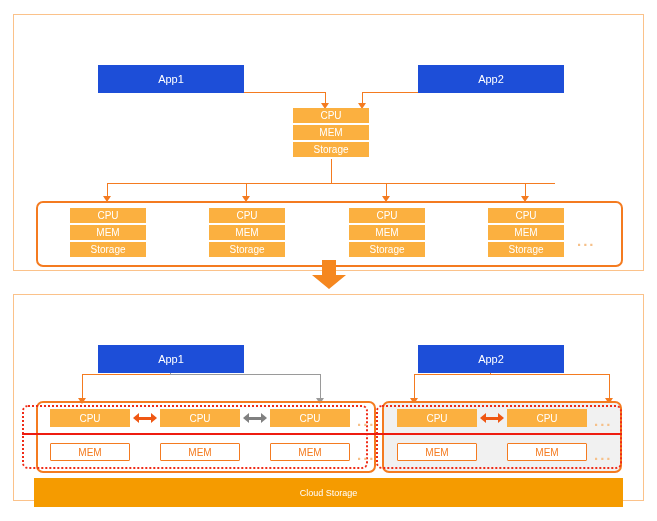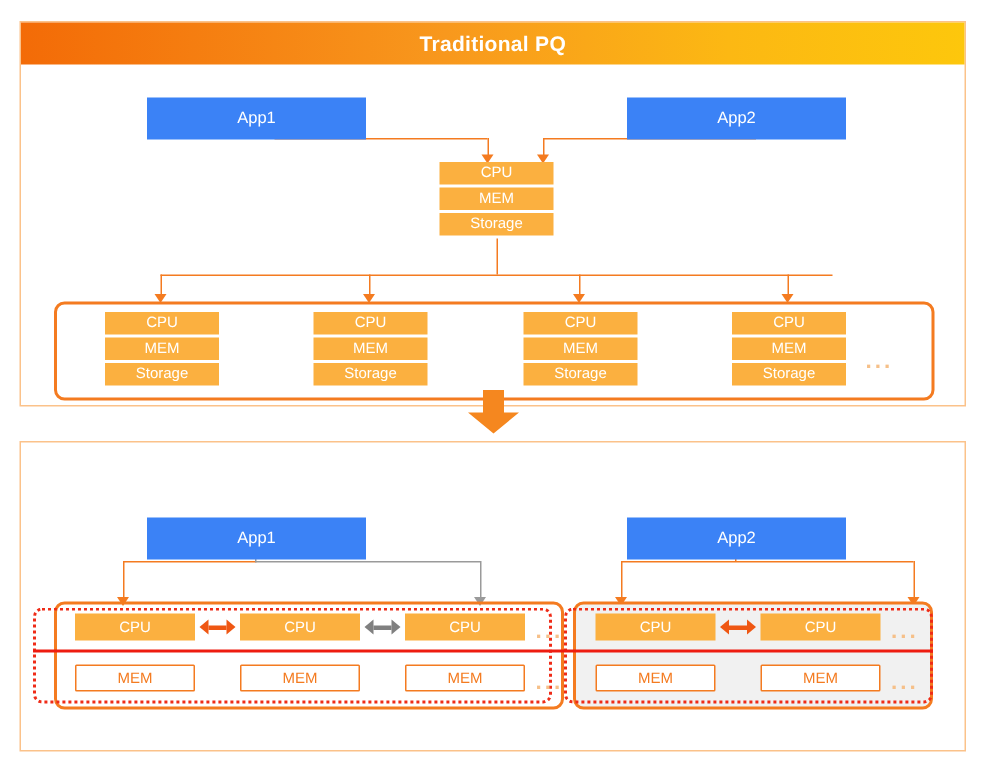--- a/index.html
+++ b/index.html
@@ -13,21 +13,21 @@
 
   
   .panel{position:absolute;box-sizing:border-box;background:#fff;border:1px solid #fbc28a;}
   .panel-head{position:absolute;left:0;top:0;height:28px;width:100%;
     background:linear-gradient(90deg,#f36b07 0%,#f8981d 45%,#fcb813 75%,#fdc70c 100%);
     color:#ffffff;font-size:14px;font-weight:bold;text-align:center;line-height:28px;
     letter-spacing:.2px;}
   .panel-body{position:absolute;left:0;top:28px;right:0;bottom:0;}
 
   
-  .app-box{position:absolute;background:#3b82f6;color:#ffffff;font-size:11px;
+  .app-box{position:absolute;background:#1d4ed8;color:#ffffff;font-size:11px;
     display:flex;align-items:center;justify-content:center;box-sizing:border-box;}
 
   
   .stack{position:absolute;display:flex;flex-direction:column;gap:2px;}
   .stack .cell{background:#fbb040;color:#ffffff;font-size:10px;height:15px;
     display:flex;align-items:center;justify-content:center;box-sizing:border-box;}
 
   
   .group-frame{position:absolute;box-sizing:border-box;border:2px solid #f47b20;
     border-radius:7px;background:transparent;}
@@ -78,21 +78,20 @@
   .dbl.gray .bar{background:#808080;}
   .dbl.gray .hd.l{border-right-color:#808080;}
   .dbl.gray .hd.r{border-left-color:#808080;}
 </style>
 </head>
 <body>
 
 <div id="stage">
 
   <div class="panel" style="left:13px;top:14px;width:631px;height:257px;">
-    <div class="panel-head">Traditional PQ</div>
 
     <div class="panel-body">
 
       <div class="ln v" style="left:169px;top:28px;height:21px;"></div>
       <div class="ln h" style="left:169px;top:49px;width:142px;"></div>
       <div class="ln v" style="left:311px;top:49px;height:13px;"></div>
       <div class="arrow-dn" style="left:307px;top:60px;"></div>
 
       <div class="ln v" style="left:489px;top:28px;height:21px;"></div>
       <div class="ln h" style="left:348px;top:49px;width:142px;"></div>
@@ -240,16 +239,19 @@
       <div class="mem-box" style="left:383px;top:120px;width:80px;height:18px;">
         <span>MEM</span>
       </div>
       <div class="mem-box" style="left:493px;top:120px;width:80px;height:18px;">
         <span>MEM</span>
       </div>
       <div class="dots" style="left:580px;top:124px;">...</div>
 
       <div class="red-line" style="left:8px;top:110px;width:600px;"></div>
 
+      <div class="cloud-storage" style="left:20px;top:155px;width:589px;height:29px;">
+        <span>Cloud Storage</span>
+      </div>
     </div>
   </div>
 
 </div>
 
 </body></html>

